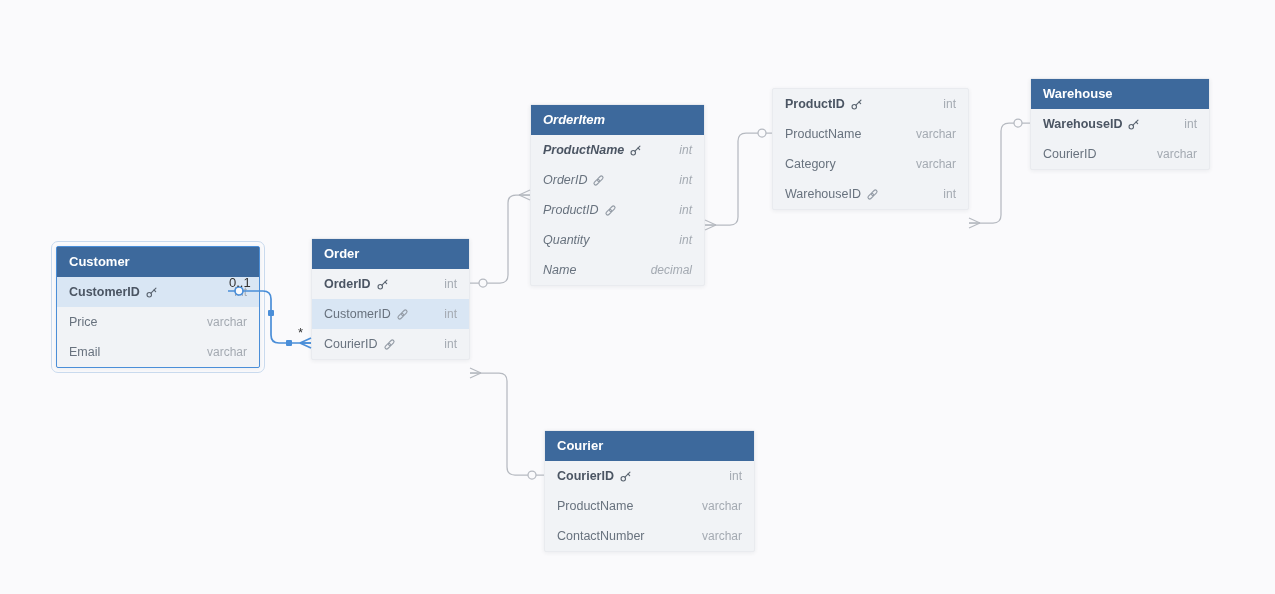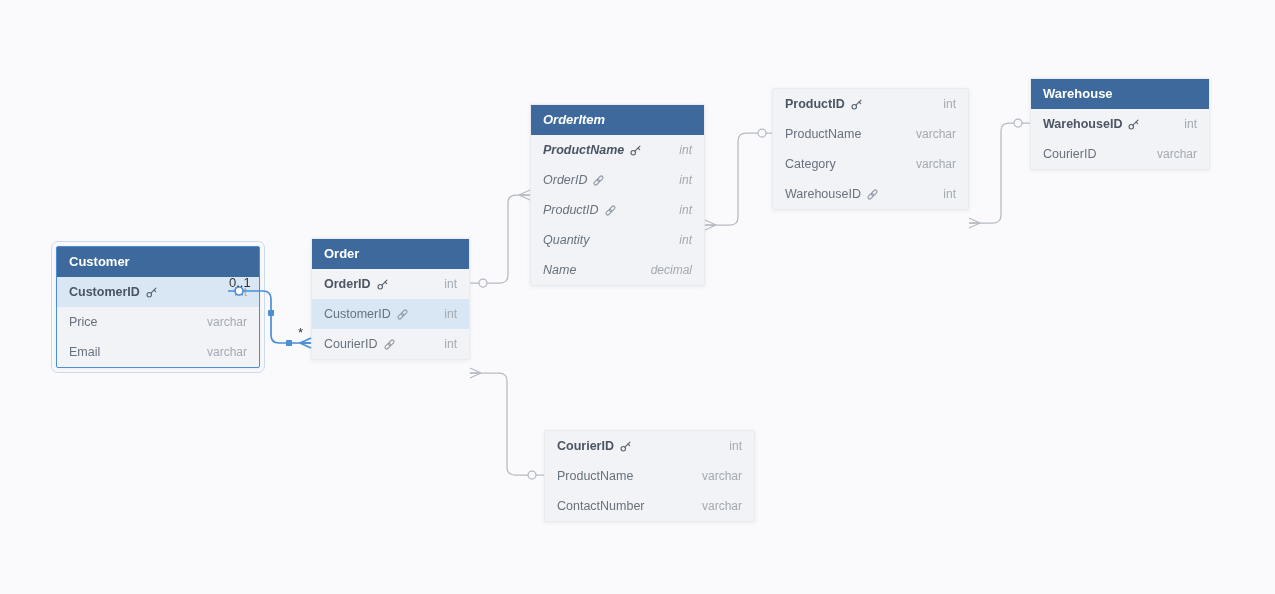--- a/index.html
+++ b/index.html
@@ -224,20 +224,21 @@
             </svg>
           </span>
           <span class="ftype">int</span>
         </div>
         <div class="tbl-row">
           <span class="fname">CourierID</span>
           <span class="ftype">varchar</span>
         </div>
       </div>
       <div class="erd-table" style="left: 544px; top: 430px; width: 211px;">
+        <div class="tbl-header"><span>Courier</span></div>
         <div class="tbl-row pk">
           <span class="fname">CourierID</span>
           <span class="row-icon">
             <svg viewBox="0 0 14 14" width="13" height="13" fill="none" stroke="currentColor" stroke-width="1.2" stroke-linecap="round">
               <circle cx="4.6" cy="9.4" r="2.4"></circle>
               <path d="M6.4 7.6 L11.8 2.2"></path>
               <path d="M9.7 4.3 L11.5 6.1"></path>
             </svg>
           </span>
           <span class="ftype">int</span>

